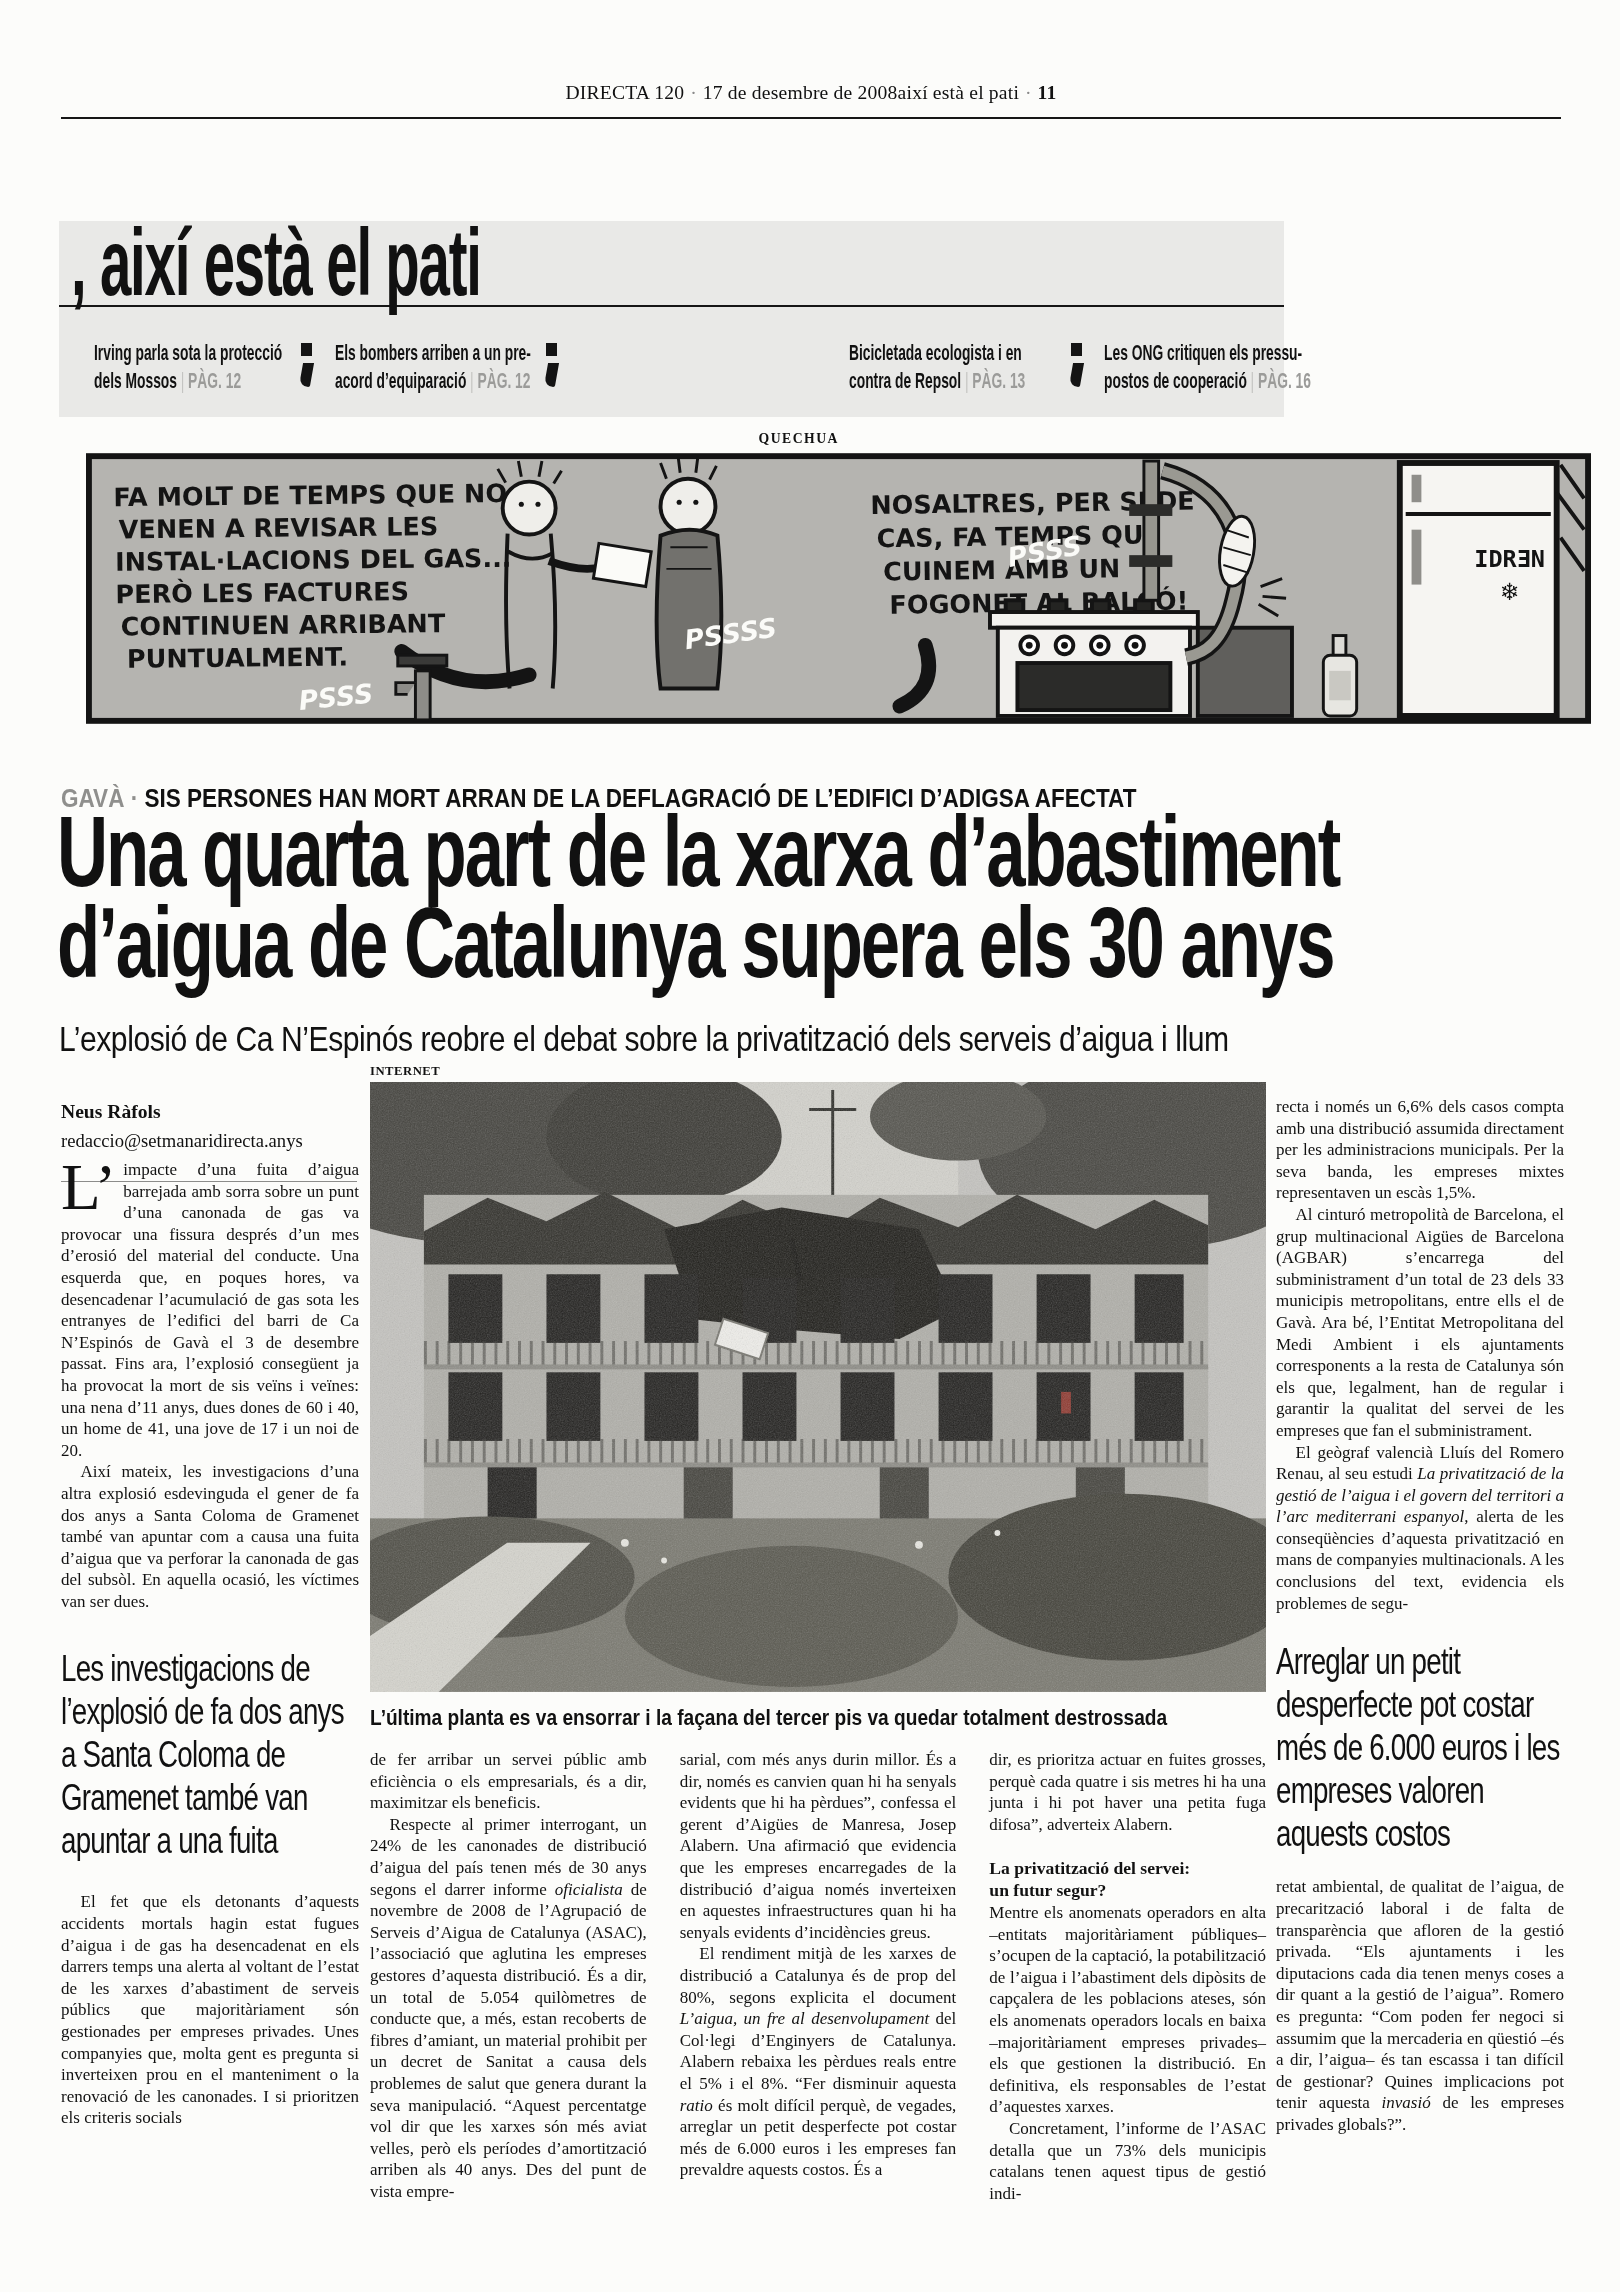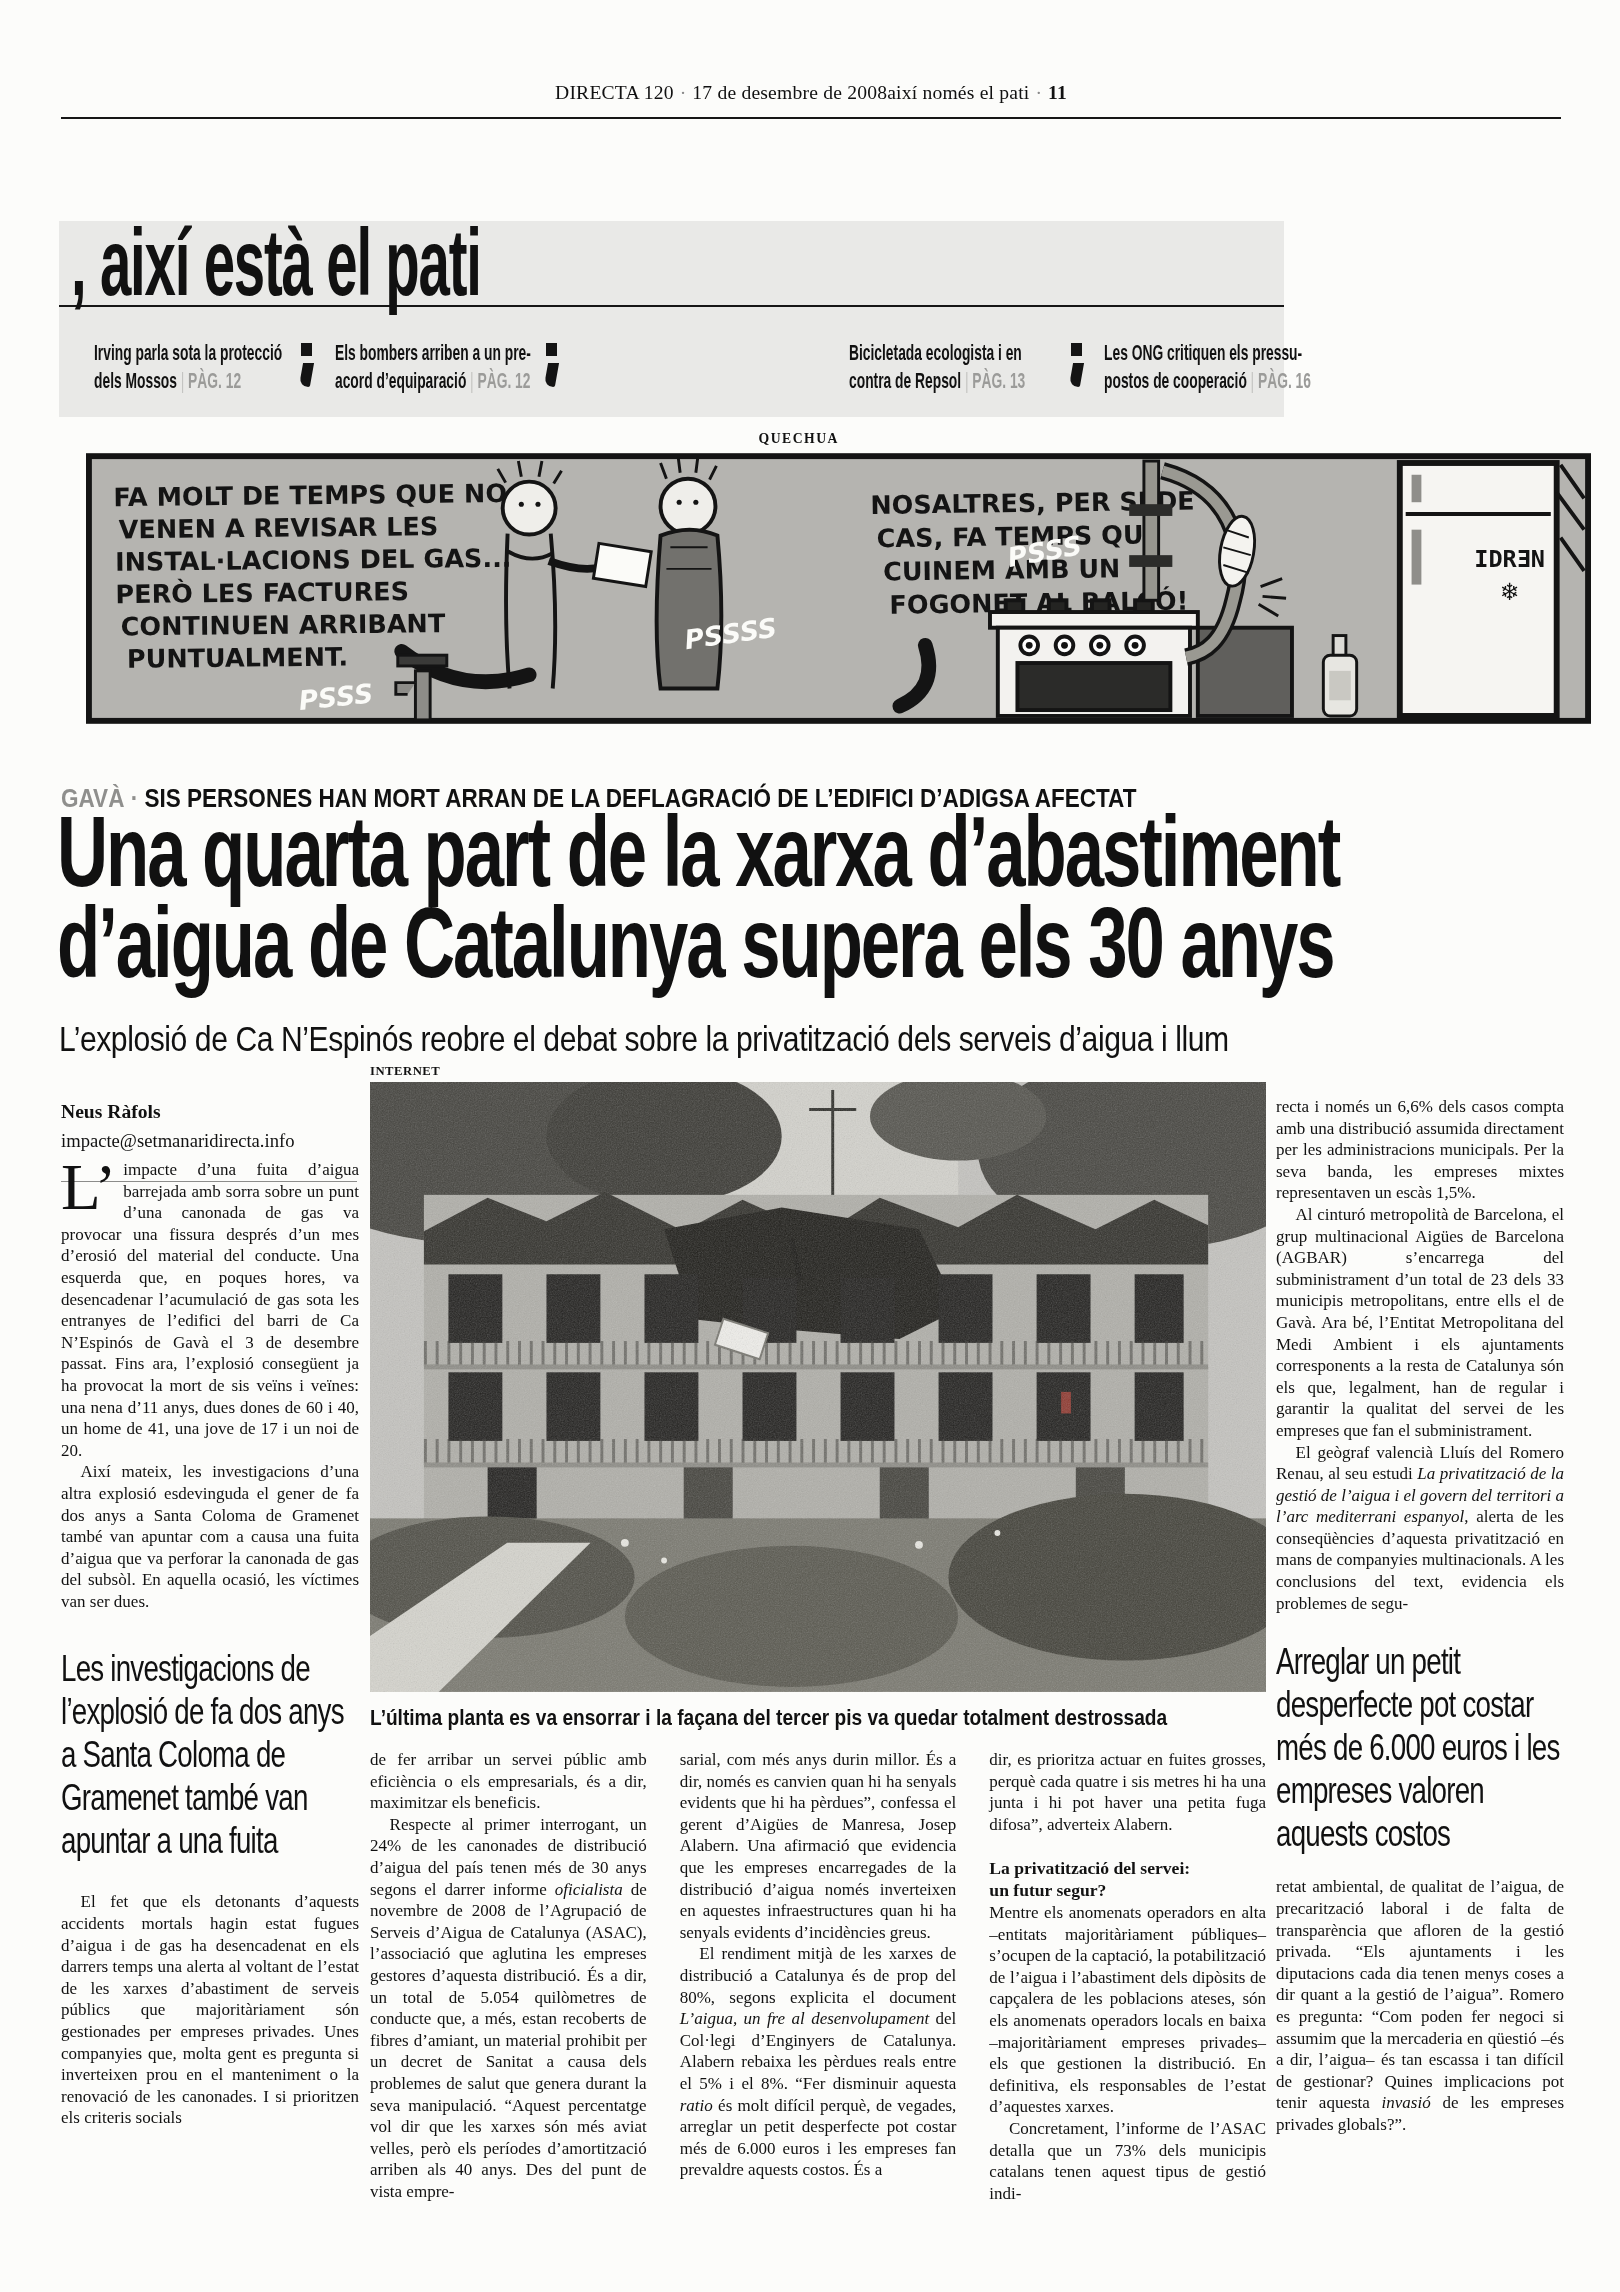--- a/index.html
+++ b/index.html
@@ -92,21 +92,21 @@
 </head>
 <body>
 
 <div class="page">
 
   <div class="hdr">
     <div>
       <span>DIRECTA 120</span><span class="dot">·</span><span>17 de desembre de 2008</span>
     </div>
     <div>
-      <span>així només el pati</span><span class="dot">·</span><b>11</b>
+      <span>així està el pati</span><span class="dot">·</span><b>11</b>
     </div>
   </div>
   <div class="hdr-rule"></div>
 
   <div class="mast">
     <div class="mast-rule"></div>
     <div class="mast-title">, així està el pati</div>
 
     <div class="brief" style="left:35px">
       <div>Irving parla sota la protecció</div>
@@ -250,21 +250,21 @@
     <span>SIS PERSONES HAN MORT ARRAN DE LA DEFLAGRACIÓ DE L’EDIFICI D’ADIGSA AFECTAT</span>
   </div>
   <div class="headline">
     <div>Una quarta part de la xarxa d’abastiment</div>
     <div>d’aigua de Catalunya supera els 30 anys</div>
   </div>
   <div class="subhead">L’explosió de Ca N’Espinós reobre el debat sobre la privatització dels serveis d’aigua i llum</div>
 
   <div class="byline">
     <div class="name">Neus Ràfols</div>
-    <div class="mail">impacte@setmanaridirecta.info</div>
+    <div class="mail">redaccio@setmanaridirecta.anys</div>
   </div>
 
   <div class="photo-credit">INTERNET</div>
   <div class="photo">
     <svg viewBox="0 0 914 622" width="896" height="610">
       <defs>
         <filter id="grain">
             <feTurbulence type="fractalNoise" baseFrequency="0.8" numOctaves="3"></feTurbulence>
             <feColorMatrix type="saturate" values="0"></feColorMatrix>
             <feComponentTransfer>

